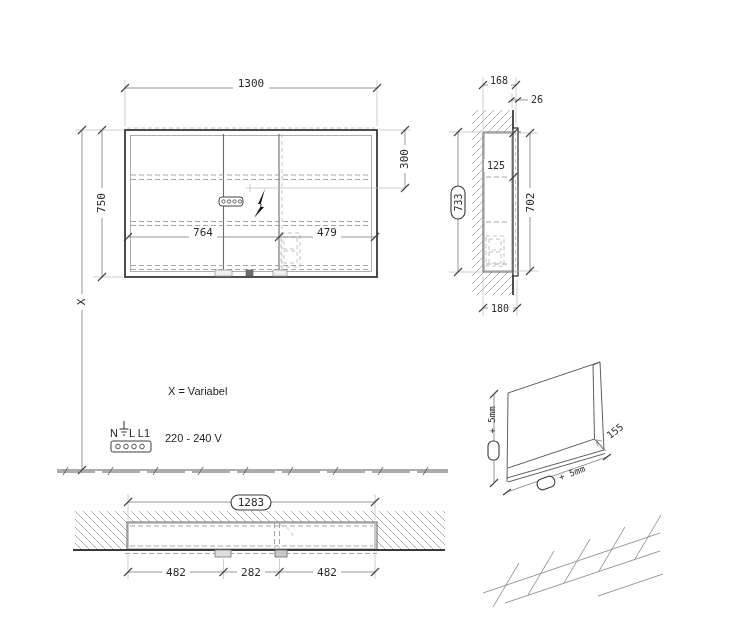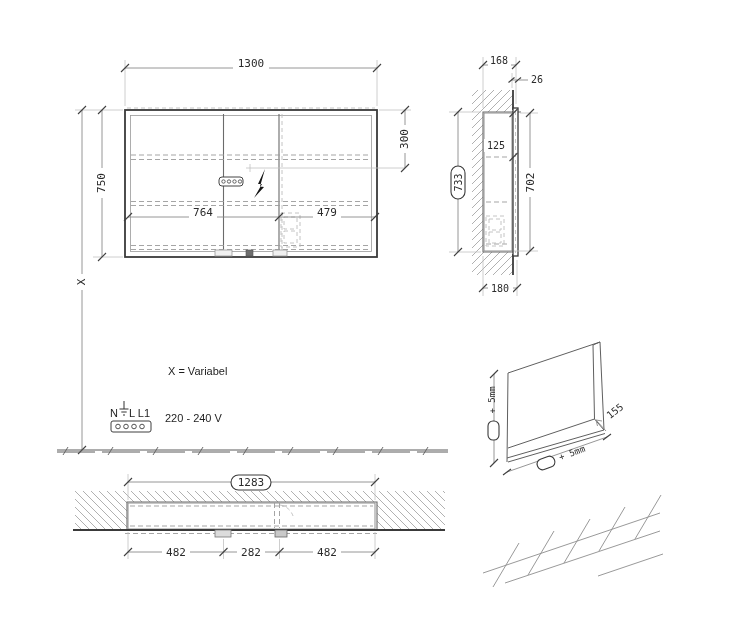--- a/index.html
+++ b/index.html
@@ -1,17 +1,17 @@
 <!DOCTYPE html>
 <html><head>
 <meta charset="utf-8">
 <style>
   html,body{margin:0;padding:0;background:#ffffff;}
   #stage{position:relative;width:733px;height:596px;background:#fff;overflow:hidden;
-         font-family:"Liberation Sans", sans-serif;}
+         font-family:"Liberation Sans", sans-serif;margin-top:20px;}
   svg{position:absolute;left:0;top:0;}
   .thick{stroke:#3a3a3a;stroke-width:1.8;fill:none}
   .med{stroke:#6b6b6b;stroke-width:1.1;fill:none}
   .body{stroke:#8f8f8f;stroke-width:1;fill:#ffffff}
   .thin{stroke:#9a9a9a;stroke-width:0.8;fill:none}
   .dimline{stroke:#8a8a8a;stroke-width:0.9;fill:none}
   .ext{stroke:#c2c2c2;stroke-width:0.8;fill:none}
   .dash{stroke:#9b9b9b;stroke-width:0.9;fill:none;stroke-dasharray:5 3}
   .dashlt{stroke:#bdbdbd;stroke-width:0.9;fill:none;stroke-dasharray:4 3}
   .tick{stroke:#3f3f3f;stroke-width:1.1}

